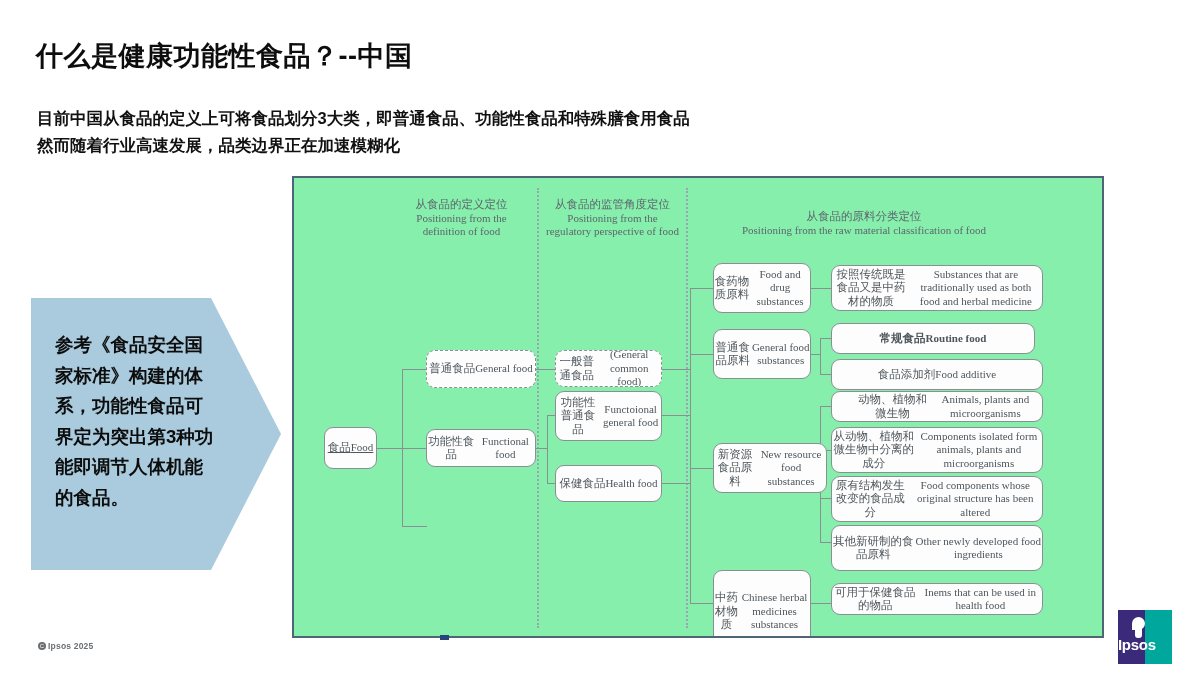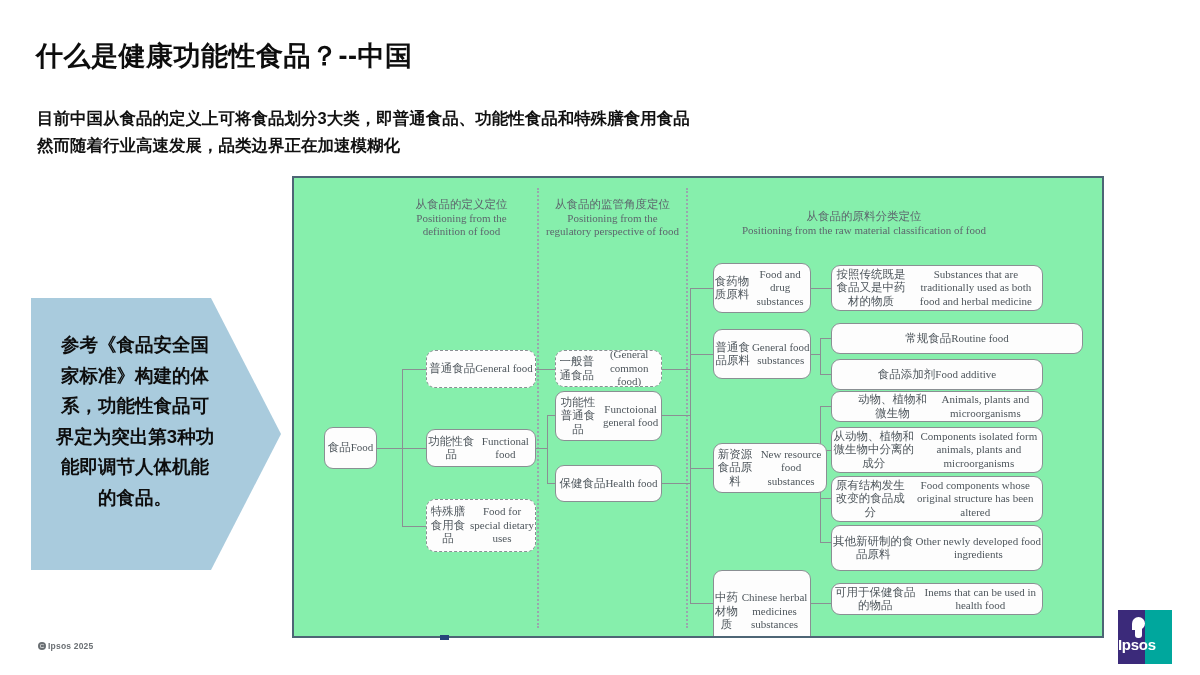--- a/index.html
+++ b/index.html
@@ -51,21 +51,21 @@
     clip-path: polygon(0% 0%, 72% 0%, 100% 50%, 72% 100%, 0% 100%);
   }
   #callout .ctext {
     position: absolute;
     left: 24px; top: 32px;
     width: 160px;
     font-size: 18.5px;
     font-weight: bold;
     line-height: 30.5px;
     color: #0d0d0d;
-    text-align: center;
+    text-align: left;
   }
 
   
   #diagram {
     position: absolute;
     left: 292px; top: 176px;
     width: 812px; height: 462px;
     background: #86efac;
     border: 2px solid #4d6575;
     box-sizing: border-box;
@@ -270,39 +270,35 @@
 
       <div class="ln h" style="left:516px; top:290px; width:11px;"></div>
       <div class="ln v" style="left:526px; top:228px; height:136px;"></div>
       <div class="ln h" style="left:526px; top:228px; width:12px;"></div>
       <div class="ln h" style="left:526px; top:272px; width:12px;"></div>
       <div class="ln h" style="left:526px; top:320px; width:12px;"></div>
       <div class="ln h" style="left:526px; top:364px; width:12px;"></div>
 
       <div class="ln h" style="left:516px; top:425px; width:22px;"></div>
 
-      <div class="node" style="left:30px; top:249px; width:53px; height:42px;">
+      <div class="node" style="left:30px; top:249px; width:53px; height:42px;text-decoration:underline;">
         <span class="cn">食品</span>
         <span class="en">Food</span>
       </div>
 
       <div class="node dashed" style="left:132px; top:172px; width:110px; height:38px;">
         <span class="cn">普通食品</span>
         <span class="en">General food</span>
       </div>
 
       <div class="node" style="left:132px; top:251px; width:110px; height:38px;">
         <span class="cn">功能性食品</span>
         <span class="en">Functional food</span>
       </div>
 
-      <div class="node dashed" style="left:132px; top:321px; width:110px; height:53px;">
-        <span class="cn">特殊膳食用食品</span>
-        <span class="en">Food for special dietary uses</span>
-      </div>
 
       <div class="node dashed" style="left:261px; top:172px; width:107px; height:37px;">
         <span class="cn">一般普通食品</span>
         <span class="en">(General common food)</span>
       </div>
 
       <div class="node" style="left:261px; top:213px; width:107px; height:50px;">
         <span class="cn">功能性普通食品</span>
         <span class="en">Functoional general food</span>
       </div>
@@ -330,21 +326,21 @@
       <div class="node" style="left:419px; top:392px; width:98px; height:83px;">
         <span class="cn">中药材物质</span>
         <span class="en">Chinese herbal medicines substances</span>
       </div>
 
       <div class="node" style="left:537px; top:87px; width:212px; height:46px;">
         <span class="cn">按照传统既是食品又是中药材的物质</span>
         <span class="en">Substances that are traditionally used as both food and herbal medicine</span>
       </div>
 
-      <div class="node" style="left:537px; top:145px; width:252px; height:31px;">
+      <div class="node" style="left:537px; top:145px; width:204px; height:31px;font-weight:bold;">
         <span class="cn">常规食品</span>
         <span class="en">Routine food</span>
       </div>
 
       <div class="node" style="left:537px; top:181px; width:212px; height:31px;">
         <span class="cn">食品添加剂</span>
         <span class="en">Food additive</span>
       </div>
 
       <div class="node" style="left:537px; top:213px; width:212px; height:31px;padding-left:24px;">

